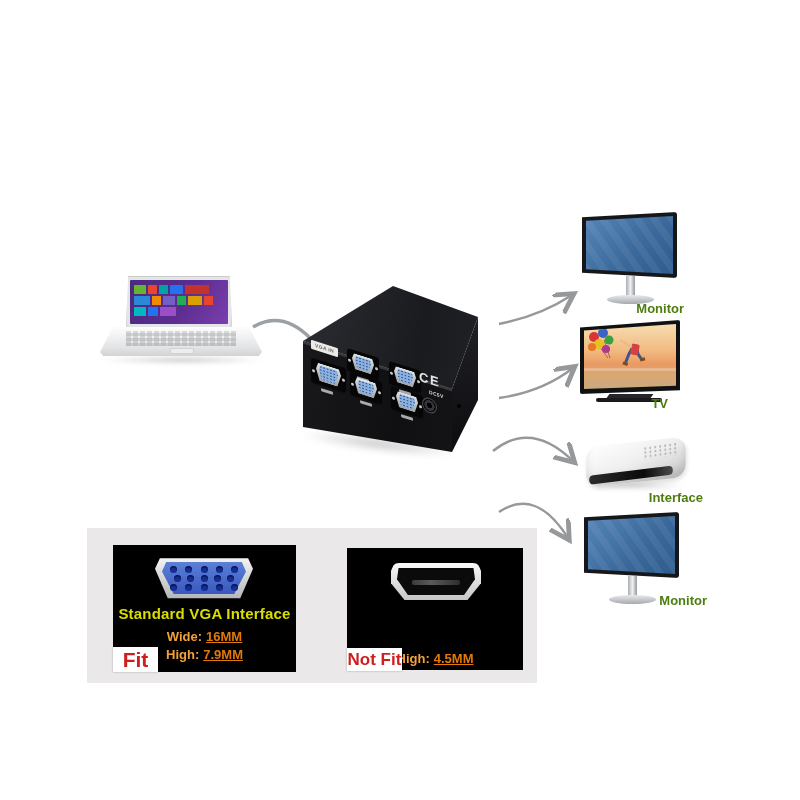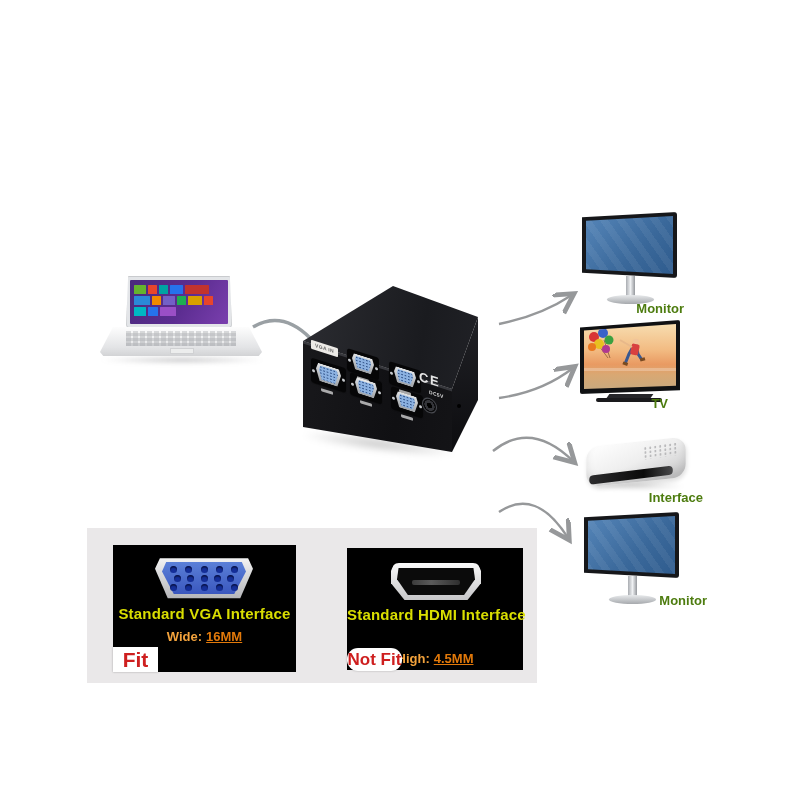--- a/index.html
+++ b/index.html
@@ -120,21 +120,21 @@
   .card{position:absolute;background:#000000;}
   .card-vga{left:26px;top:17px;width:183px;height:127px;}
   .card-hdmi{left:260px;top:20px;width:176px;height:122px;}
   .card-title{position:absolute;width:100%;text-align:center;color:#d9de00;font-weight:bold;
               font-size:15px;white-space:nowrap;letter-spacing:.2px;}
   .dim-row{position:absolute;width:100%;text-align:center;font-weight:bold;font-size:13px;white-space:nowrap;}
   .dim-label{color:#f2a23c;} .dim-value{color:#e2790a;margin-left:4px;text-decoration:underline;}
   .chip{position:absolute;left:0;background:#ffffff;color:#ce1f1f;font-weight:bold;text-align:center;
         box-shadow:0 0 2px rgba(0,0,0,.3);}
   .chip-fit{top:102px;width:45px;height:25px;font-size:21px;line-height:25px;}
-  .chip-notfit{top:100px;width:55px;height:23px;font-size:17px;line-height:23px;border-radius:11px;}
+  .chip-notfit{top:100px;width:55px;height:23px;font-size:17px;line-height:23px;}
 
   .conn-vga{position:absolute;left:42px;top:12px;width:98px;height:42px;}
   .vga-outer{position:absolute;inset:0;background:linear-gradient(#f5f5f5,#b4b5b8);
              clip-path:polygon(5% 3%,95% 3%,100% 28%,87% 98%,13% 98%,0 28%);border-radius:8px;}
   .vga-inner{position:absolute;left:7px;top:5px;right:7px;bottom:5px;
              background:linear-gradient(#5b80d8,#3a57be);
              clip-path:polygon(5% 0,95% 0,100% 30%,86% 100%,14% 100%,0 30%);}
   .vga-holes{position:absolute;left:15px;top:9px;right:15px;bottom:8px;display:flex;
              flex-direction:column;justify-content:space-between;}
   .vrow{display:flex;justify-content:space-between;}
@@ -318,31 +318,33 @@
               <span></span>
               <span></span>
               <span></span>
             </div>
         </div>
       </div>
       <div class="card-title" style="top:60px;" data-name="vga-card-title">Standard VGA Interface</div>
       <div class="dim-row" style="top:84px;" data-name="vga-wide-row">
         <span class="dim-label" data-name="wide-label">Wide:</span><span class="dim-value" data-name="wide-value">16MM</span>
       </div>
+      <div class="dim-row" style="top:102px;" data-name="vga-high-row">
+        <span class="dim-label" data-name="high-label">High:</span><span class="dim-value" data-name="high-value">7.9MM</span>
+      </div>
       <div class="chip chip-fit" data-name="fit-badge">Fit</div>
     </div>
 
     <div class="card card-hdmi" data-name="hdmi-interface-card">
       <div class="conn-hdmi" data-name="hdmi-connector-icon">
         <div class="hdmi-outer" data-name="hdmi-connector-shell"></div>
         <div class="hdmi-inner" data-name="hdmi-connector-face">
           <div class="hdmi-slot" data-name="hdmi-connector-slot"></div>
         </div>
       </div>
-      <div class="card-title" style="top:58px;" data-name="hdmi-card-title">Standard HDMI Interface</div>
       <div class="dim-row" style="top:103px;" data-name="hdmi-high-row">
         <span class="dim-label" data-name="high-label">High:</span><span class="dim-value" data-name="high-value">4.5MM</span>
       </div>
       <div class="chip chip-notfit" data-name="not-fit-badge">Not Fit</div>
     </div>
 
   </div>
 </div>
 
 </body></html>

